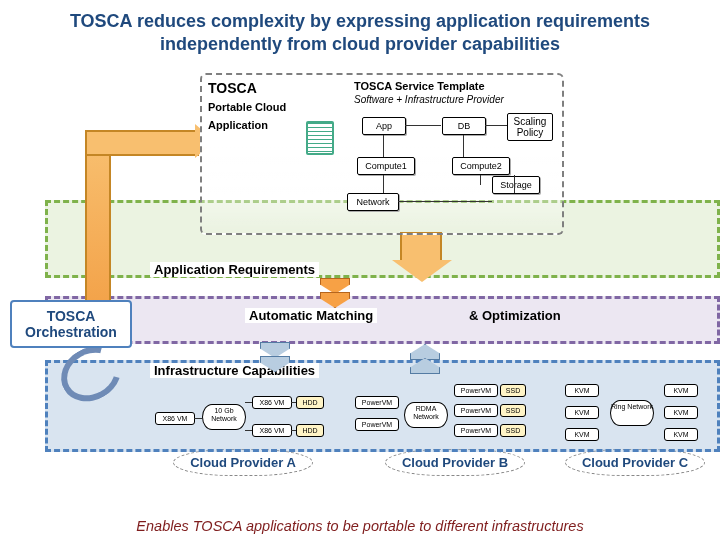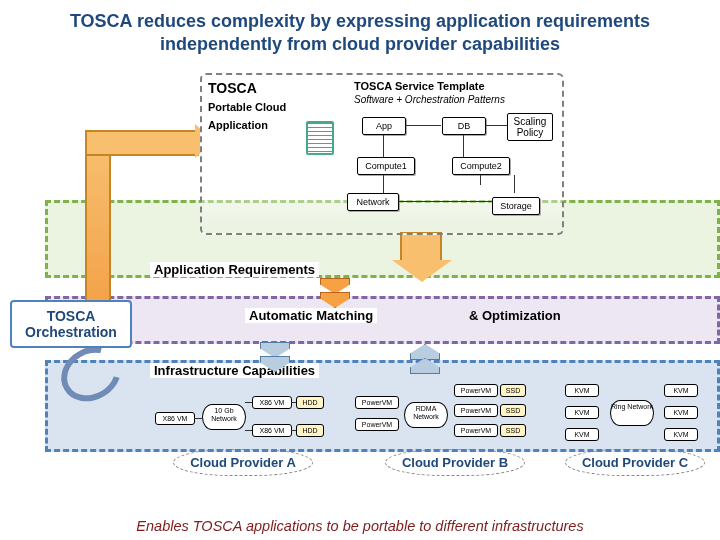--- a/index.html
+++ b/index.html
@@ -188,29 +188,29 @@
 <div class="band-label" style="left:465px;top:308px;background:transparent">&amp; Optimization</div>
 <div class="band-label" style="left:150px;top:363px">Infrastructure Capabilities</div>
 
 <div class="tosca-block">
   <div class="tosca-left">
     <b>TOSCA</b><br>
     <span class="sub">Portable Cloud Application</span>
   </div>
   <div class="doc-icon"></div>
   <div class="tmpl-title">TOSCA Service Template</div>
-  <div class="tmpl-sub">Software + Orchestration Patterns</div>
+  <div class="tmpl-sub">Software + Infrastructure Provider</div>
 
   <div class="node shadow" style="left:160px;top:42px;width:42px">App</div>
   <div class="node shadow" style="left:240px;top:42px;width:42px">DB</div>
   <div class="node plain" style="left:305px;top:38px;width:44px;font-size:10px;line-height:1.1;padding:2px 0">Scaling Policy</div>
   <div class="node shadow" style="left:155px;top:82px;width:56px">Compute1</div>
   <div class="node shadow" style="left:250px;top:82px;width:56px">Compute2</div>
   <div class="node shadow" style="left:145px;top:118px;width:50px">Network</div>
-  <div class="node shadow" style="left:290px;top:122px;width:46px">Storage</div>
+  <div class="node shadow" style="left:290px;top:101px;width:46px">Storage</div>
 
   <div class="conn v" style="left:181px;top:60px;height:22px"></div>
   <div class="conn v" style="left:261px;top:60px;height:22px"></div>
   <div class="conn" style="left:203px;top:50px;width:36px"></div>
   <div class="conn" style="left:283px;top:50px;width:22px"></div>
   <div class="conn v" style="left:181px;top:100px;height:18px"></div>
   <div class="conn v" style="left:278px;top:100px;height:10px"></div>
   <div class="conn" style="left:196px;top:126px;width:94px"></div>
   <div class="conn v" style="left:312px;top:100px;height:18px"></div>
 </div>

